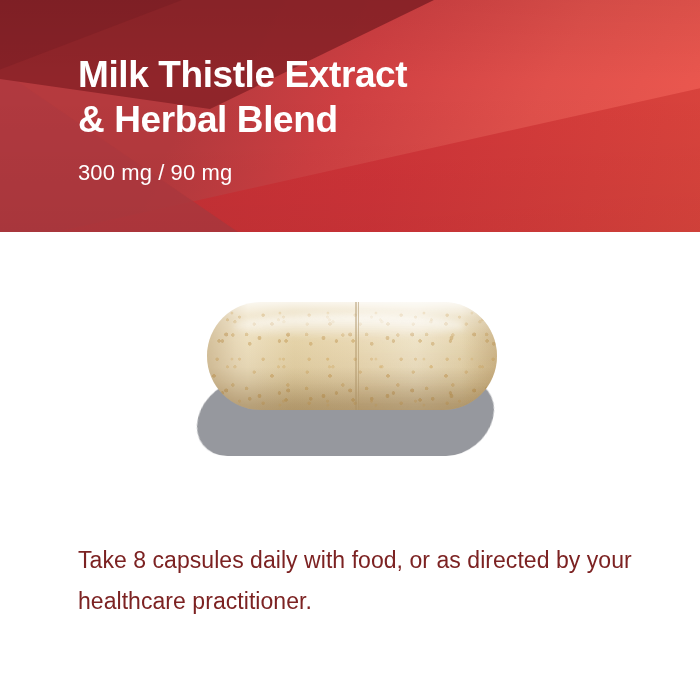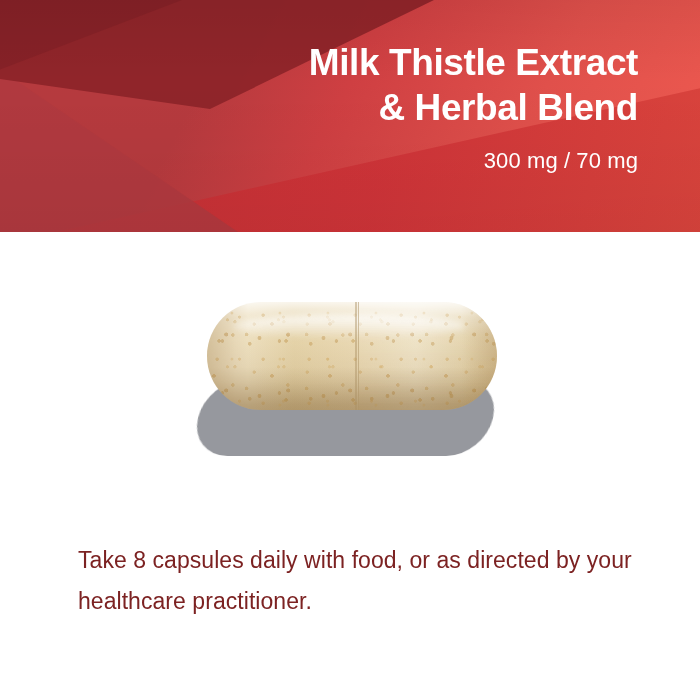--- a/index.html
+++ b/index.html
@@ -49,21 +49,21 @@
     background:#7e1f25;
     clip-path:polygon(0 0, 26% 0, 0 30%);
     opacity:.55;
   }
   
   .banner .shade {
     position:absolute; inset:0;
     background:linear-gradient(180deg, rgba(0,0,0,.06) 0%, rgba(0,0,0,0) 35%, rgba(0,0,0,.05) 100%);
   }
 
-  .banner-text { position:absolute; left:78px; top:0; width:560px;text-align:right; }
+  .banner-text { position:absolute; left:78px; top:12px; width:560px; }
   .title {
     color:#ffffff;
     font-size:37px;
     font-weight:bold;
     line-height:45px;
     letter-spacing:-0.4px;
     padding-top:40px;
     white-space:pre-line;
   }
   .dose {
@@ -181,21 +181,21 @@
     <div class="g-base"></div>
     <div class="wedge-br"></div>
     <div class="wedge-left"></div>
     <div class="chevron"></div>
     <div class="corner-dark"></div>
     <div class="shade"></div>
 
     <div class="banner-text">
       <div class="title">Milk Thistle Extract
 &amp; Herbal Blend</div>
-      <div class="dose">300 mg / 70 mg</div>
+      <div class="dose">300 mg / 90 mg</div>
     </div>
   </div>
 
   <div class="product-area">
     <div class="capsule-wrap">
       <div class="shadow"></div>
       <div class="capsule">
         <div class="speckle"></div>
         <div class="bottomshade"></div>
         <div class="gloss"></div>

